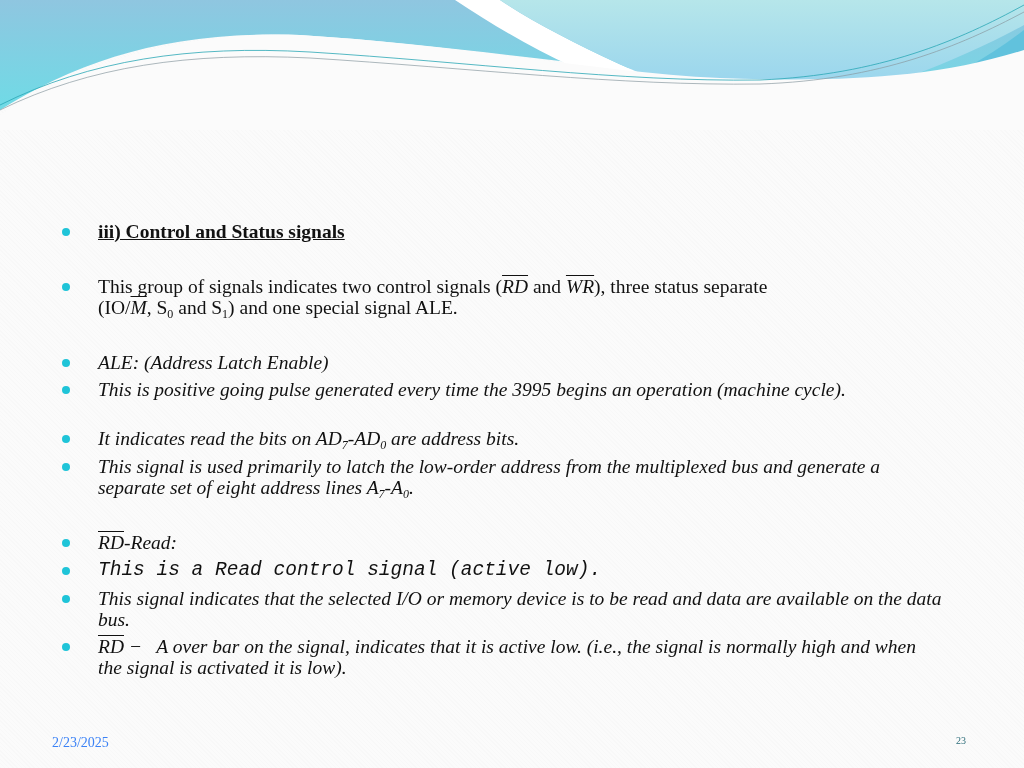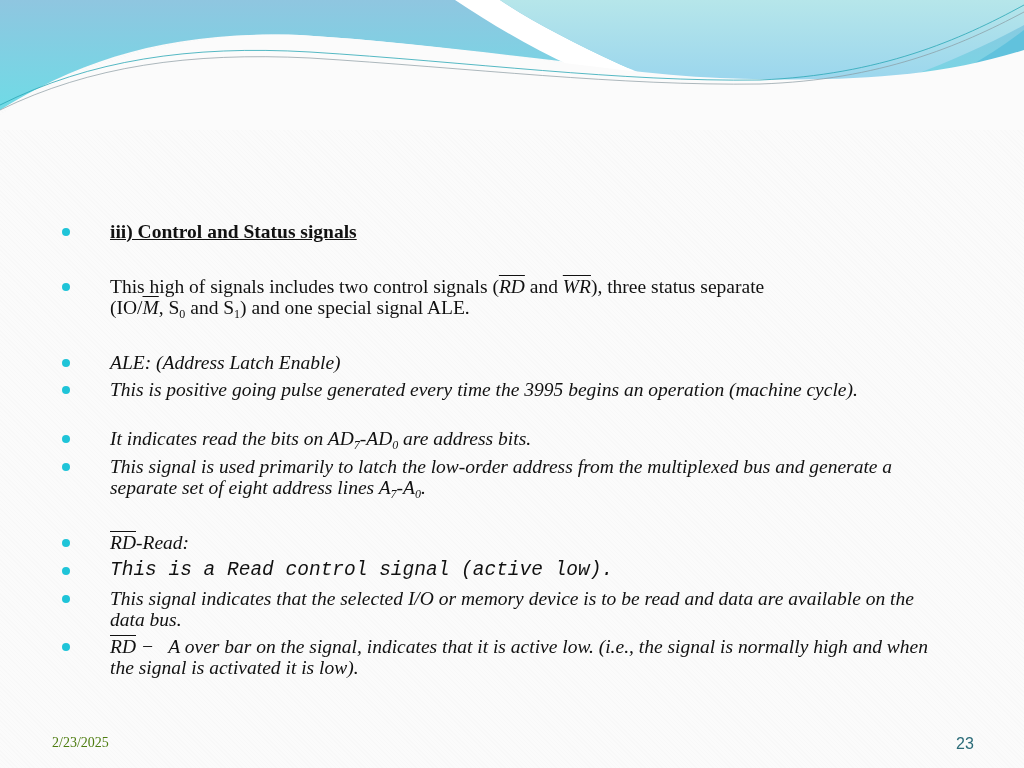--- a/index.html
+++ b/index.html
@@ -43,40 +43,40 @@
       position: absolute;
       left: 0;
       top: 7px;
       width: 8px;
       height: 8px;
       border-radius: 50%;
       background: #1fc4d8;
     }
     .item .text {
       display: block;
-      margin-left: 48px;
+      margin-left: 36px;
     }
     .heading { font-weight: bold; text-decoration: underline; }
     .ital { font-style: italic; }
     .bold-ital { font-style: italic; font-weight: normal; }
     .ov { text-decoration: overline; font-style: italic; }
     sub { font-size: 12px; line-height: 0; vertical-align: -4px; }
     .footer-date {
       position: absolute;
       left: 52px; top: 735px;
       font-size: 14px;
-      color: #4d7c0f;
+      color: #3b82f6;
       font-family: "Liberation Serif", serif;
     }
     .footer-page {
       position: absolute;
       left: 956px; top: 735px;
-      font-size: 16px;
+      font-size: 10px;
       color: #2a6b78;
-      font-family: Liberation Sans, sans-serif;
+      font-family: Liberation Serif, serif;
     }
   </style>
 </head>
 <body>
 
 <div class="bg-texture"></div>
 
 <svg class="header-wave" viewBox="0 0 1024 130" preserveAspectRatio="none">
   <defs>
     <linearGradient id="gLeft" x1="0" y1="0" x2="0" y2="1">
@@ -106,21 +106,21 @@
 
 <div class="content">
 
   <div class="item" style="top:221px;">
     <span class="bullet"></span>
     <span class="text heading">iii) Control and Status signals</span>
   </div>
 
   <div class="item" style="top:276px;">
     <span class="bullet"></span>
-    <span class="text"><span>This high of signals includes two control signals (</span><span class="ov">RD</span><span> and </span><span class="ov">WR</span><span>), three status separate</span><br><span>(IO/</span><span class="ov">M</span><span>, S</span><sub>0</sub><span> and S</span><sub>1</sub><span>) and one special signal ALE.</span></span>
+    <span class="text"><span>This group of signals indicates two control signals (</span><span class="ov">RD</span><span> and </span><span class="ov">WR</span><span>), three status separate</span><br><span>(IO/</span><span class="ov">M</span><span>, S</span><sub>0</sub><span> and S</span><sub>1</sub><span>) and one special signal ALE.</span></span>
   </div>
 
   <div class="item" style="top:352px;">
     <span class="bullet"></span>
     <span class="text bold-ital">ALE: (Address Latch Enable)</span>
   </div>
 
   <div class="item" style="top:379px;">
     <span class="bullet"></span>
     <span class="text ital">This is positive going pulse generated every time the 3995 begins an operation (machine cycle).</span>

